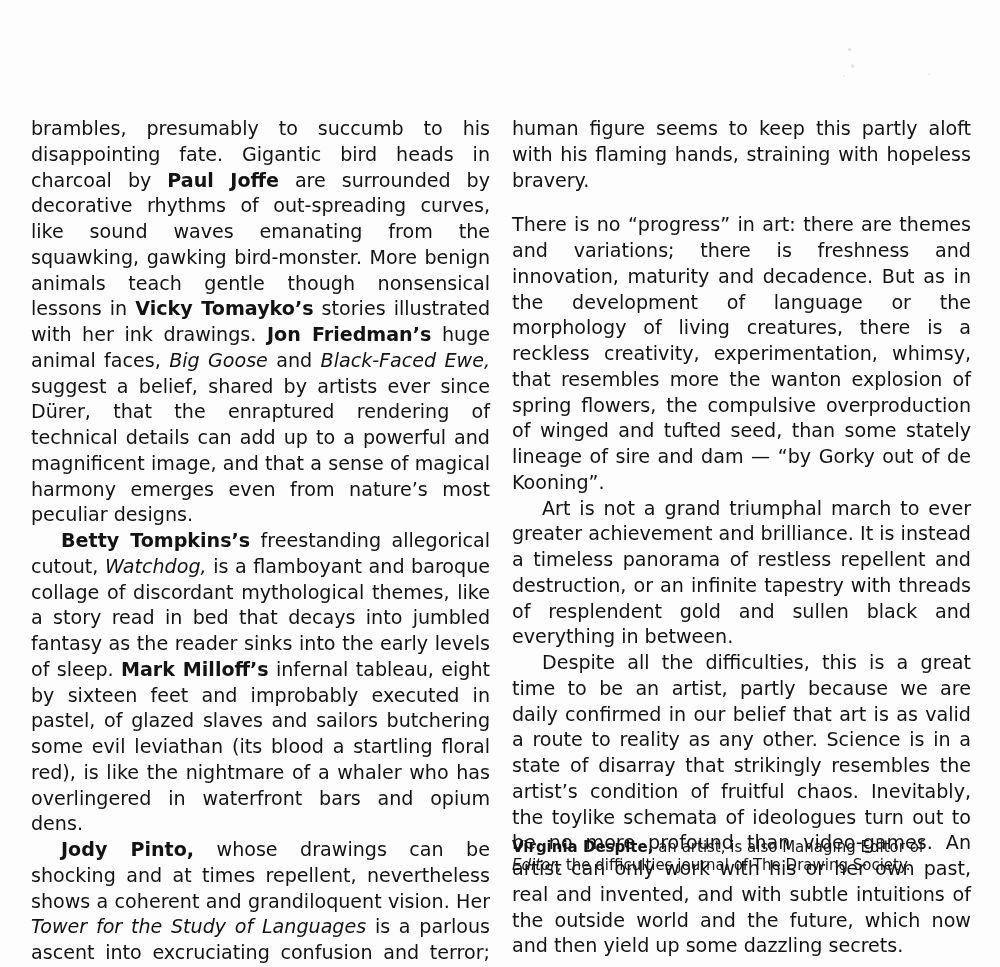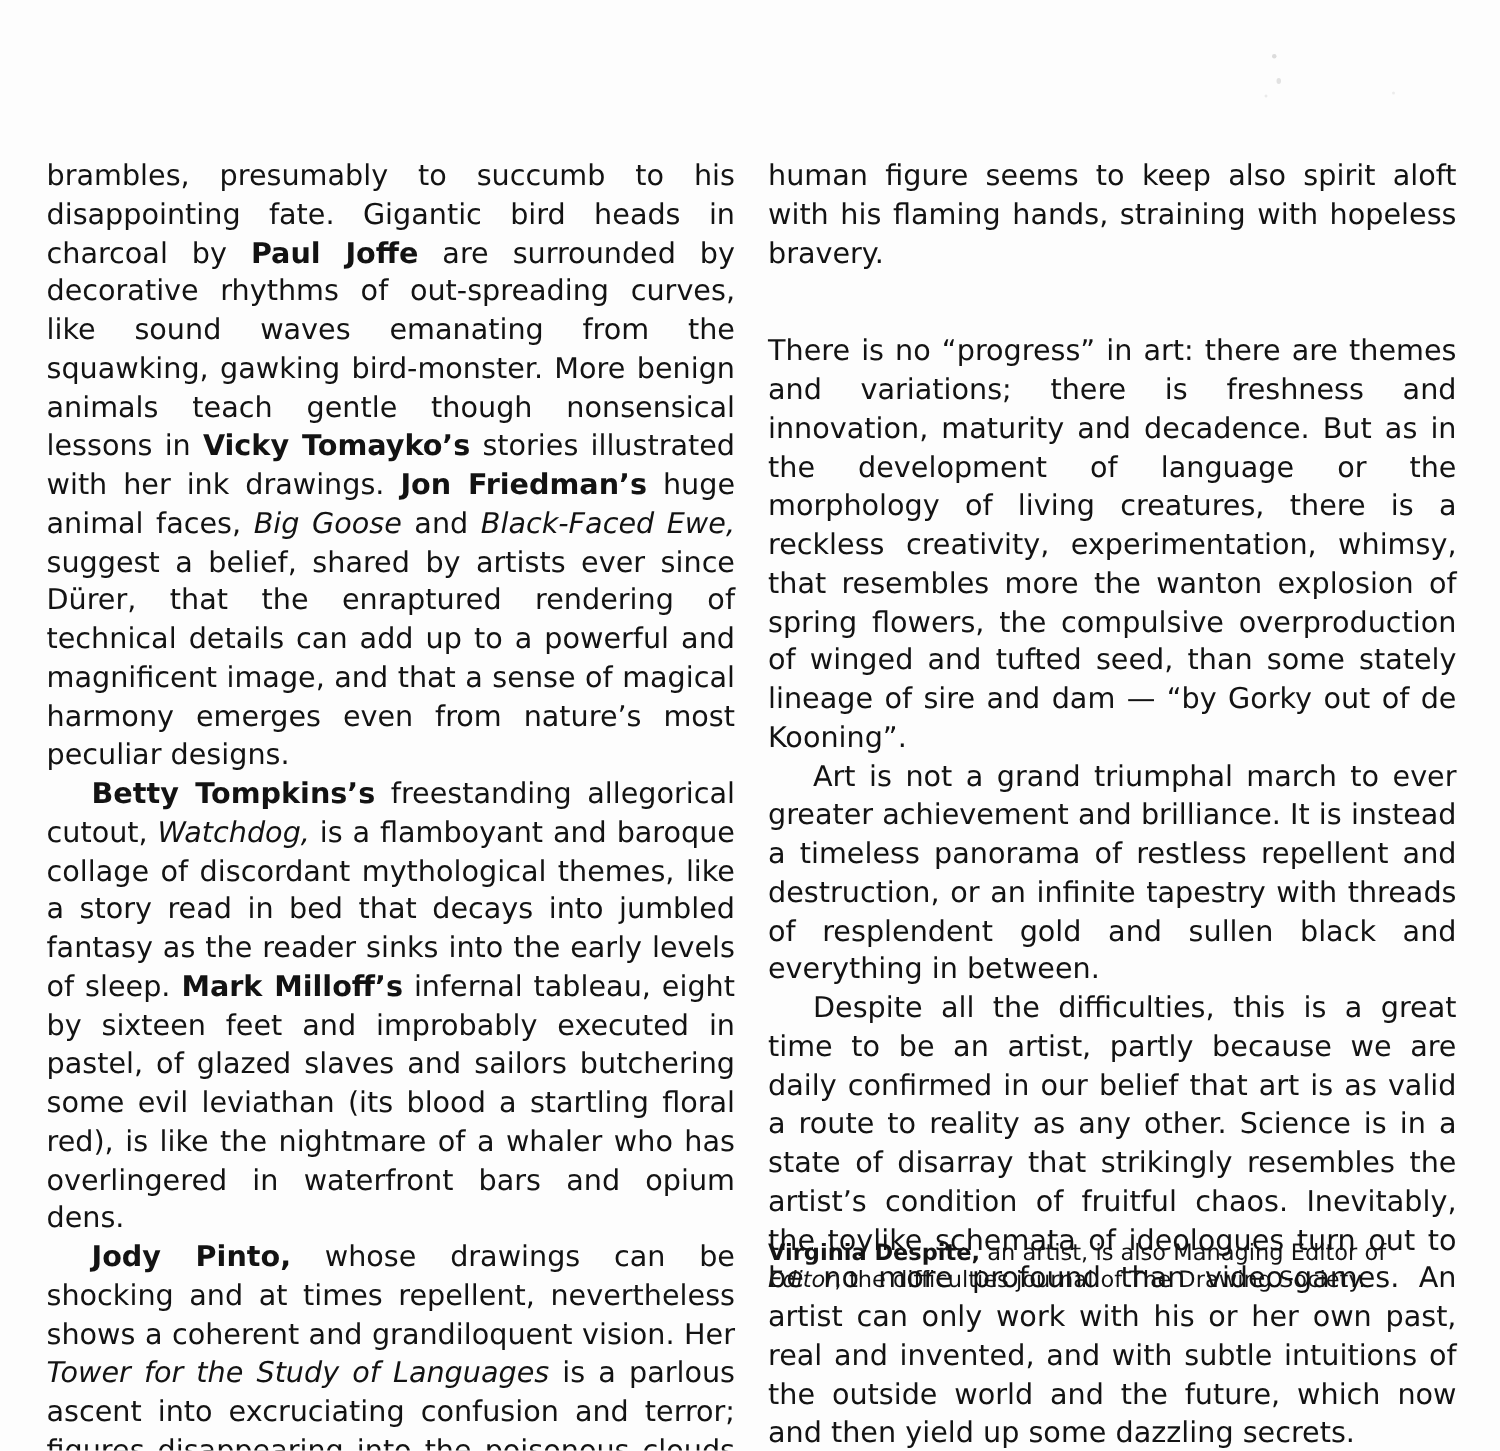--- a/index.html
+++ b/index.html
@@ -24,21 +24,21 @@
     border-radius: 50%;
     pointer-events: none;
   }
   .speck.s1 { left: 848px; top: 36px; width: 3px; height: 3px; }
   .speck.s2 { left: 851px; top: 52px; width: 3px; height: 4px; background:#e2e2e2; }
   .speck.s3 { left: 843px; top: 63px; width: 2px; height: 2px; background:#eaeaea; }
   .speck.s4 { left: 928px; top: 61px; width: 2px; height: 2px; background:#ececec; }
 
   .page {
     position: absolute;
-    left: 0; top: 0;
+    left: 0; top: 12px;
     width: 1000px;
     height: 926px;
   }
 
   .column {
     position: absolute;
     top: 104px;
     width: 459px;
     color: #131313;
     font-size: 19.1px;
@@ -52,21 +52,21 @@
   .column-right { left: 512px; }
 
   .column p {
     margin: 0;
     text-indent: 0;
   }
   .column p.indent {
     text-indent: 30px;
   }
   .column p.gap {
-    margin-top: 40px;
+    margin-top: 19px;
   }
 
   b, .nm {
     font-weight: bold;
   }
   i, .ti {
     font-style: italic;
   }
 
   .bio {
@@ -91,21 +91,21 @@
   <span class="speck s3"></span>
   <span class="speck s4"></span>
 
   <div class="column column-left">
       <p><span>brambles, presumably to succumb to his disappointing fate. Gigantic bird heads in charcoal by </span><b>Paul Joffe</b><span> are surrounded by decorative rhythms of out-spreading curves, like sound waves emanating from the squawking, gawking bird-monster. More benign animals teach gentle though nonsensical lessons in </span><b>Vicky Tomayko’s</b><span> stories illustrated with her ink drawings. </span><b>Jon Friedman’s</b><span> huge animal faces, </span><i>Big Goose</i><span> and </span><i>Black-Faced Ewe,</i><span> suggest a belief, shared by artists ever since Dürer, that the enraptured rendering of technical details can add up to a powerful and magnificent image, and that a sense of magical harmony emerges even from nature’s most peculiar designs.</span></p>
       <p class="indent"><b>Betty Tompkins’s</b><span> freestanding allegorical cutout, </span><i>Watchdog,</i><span> is a flamboyant and baroque collage of discordant mythological themes, like a story read in bed that decays into jumbled fantasy as the reader sinks into the early levels of sleep.  </span><b>Mark Milloff’s</b><span> infernal tableau, eight by sixteen feet and improbably executed in pastel, of glazed slaves and sailors butchering some evil leviathan (its blood a startling floral red), is like the nightmare of a whaler who has overlingered in waterfront bars and opium dens.</span></p>
       <p class="indent"><b>Jody Pinto,</b><span> whose drawings can be shocking and at times repellent, nevertheless shows a coherent and grandiloquent vision.  Her </span><i>Tower for the Study of Languages</i><span> is a parlous ascent into excruciating confusion and terror; figures disappearing into the poisonous clouds seem to be elusive guides who can offer us only a modicum of sense and not much in the way of beauty and harmony.  </span></p>
     </div>
 
   <div class="column column-right">
-      <p><span>human figure seems to keep also spirit aloft with his flaming hands, straining with hopeless bravery.</span></p>
+      <p><span>human figure seems to keep this partly aloft with his flaming hands, straining with hopeless bravery.</span></p>
       <p class="gap"><span>There is no “progress” in art:  there are themes and variations;  there is freshness and innovation, maturity and decadence.  But as in the development of language or the morphology of living creatures, there is a reckless creativity, experimentation, whimsy, that resembles more the wanton explosion of spring flowers, the compulsive overproduction of winged and tufted seed, than some stately lineage of sire and dam — “by Gorky out of de Kooning”.</span></p>
       <p class="indent"><span>Art is not a grand triumphal march to ever greater achievement and brilliance.  It is instead a timeless panorama of restless repellent and destruction, or an infinite tapestry with threads of resplendent gold and sullen black and everything in between.</span></p>
       <p class="indent"><span>Despite all the difficulties, this is a great time to be an artist, partly because we are daily confirmed in our belief that art is as valid a route to reality as any other.  Science is in a state of disarray that strikingly resembles the artist’s condition of fruitful chaos.  Inevitably, the toylike schemata of ideologues turn out to be no more profound than video-games.  An artist can only work with his or her own past, real and invented, and with subtle intuitions of the outside world and the future, which now and then yield up some dazzling secrets.</span></p>
     </div>
 
   <div class="bio">
       <p><b>Virginia Despite,</b><span> an artist, is also Managing Editor of </span><i>Editor</i><span>, the difficulties journal of The Drawing Society.</span></p>
     </div>
 
 </div>

